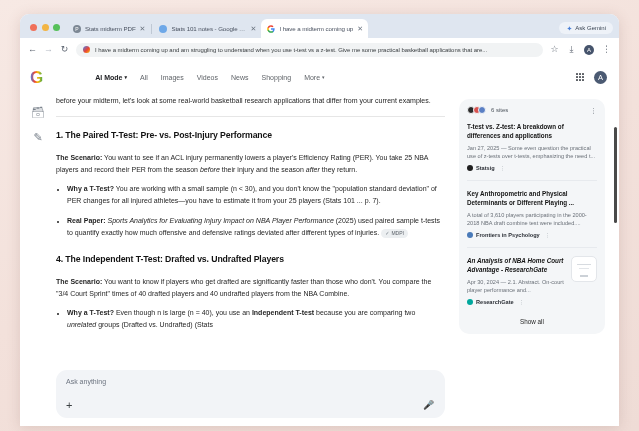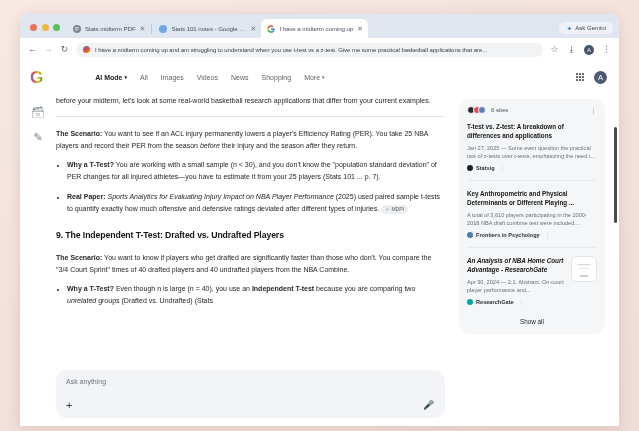--- a/index.html
+++ b/index.html
@@ -386,32 +386,33 @@
           <span class="railicon">✎</span>
         </div>
 
         <div class="maincol">
           <div class="article">
 
             <p class="truncated-top">before your midterm, let's look at some real-world basketball research applications that differ from your current examples.</p>
 
             <div class="hr"></div>
 
+            <h2 class="sec">1. The Paired T-Test: Pre- vs. Post-Injury Performance</h2>
 
             <p><span class="b">The Scenario:</span><span> You want to see if an ACL injury permanently lowers a player's Efficiency Rating (PER). You take 25 NBA players and record their PER from the season </span><span class="i">before</span><span> their injury and the season </span><span class="i">after</span><span> they return.</span></p>
 
             <ul class="bul">
               <li><span class="b">Why a T-Test?</span><span> You are working with a small sample (n &lt; 30), and you don't know the "population standard deviation" of PER changes for all injured athletes—you have to estimate it from your 25 players (Stats 101 ... p. 7).</span></li>
               <li><span class="b">Real Paper:</span> <span class="i">Sports Analytics for Evaluating Injury Impact on NBA Player Performance</span><span> (2025) used paired sample t-tests to quantify exactly how much offensive and defensive ratings deviated after different types of injuries.</span><span class="chip">
                     <span class="ck">✓</span>
                     <span>MDPI</span>
                   </span></li>
             </ul>
 
-            <h2 class="sec second">9. The Independent T-Test: Drafted vs. Undrafted Players</h2>
+            <h2 class="sec second">4. The Independent T-Test: Drafted vs. Undrafted Players</h2>
 
             <p><span class="b">The Scenario:</span><span> You want to know if players who get drafted are significantly faster than those who don't. You compare the "3/4 Court Sprint" times of 40 drafted players and 40 undrafted players from the NBA Combine.</span></p>
 
             <ul class="bul">
               <li><span class="b">Why a T-Test?</span><span> Even though n is large (n = 40), you use an </span><span class="b">Independent T-test</span><span> because you are comparing two </span><span class="i">unrelated</span><span> groups (Drafted vs. Undrafted) (Stats</span></li>
             </ul>
 
           </div>
 
           <div class="fadeline"></div>

